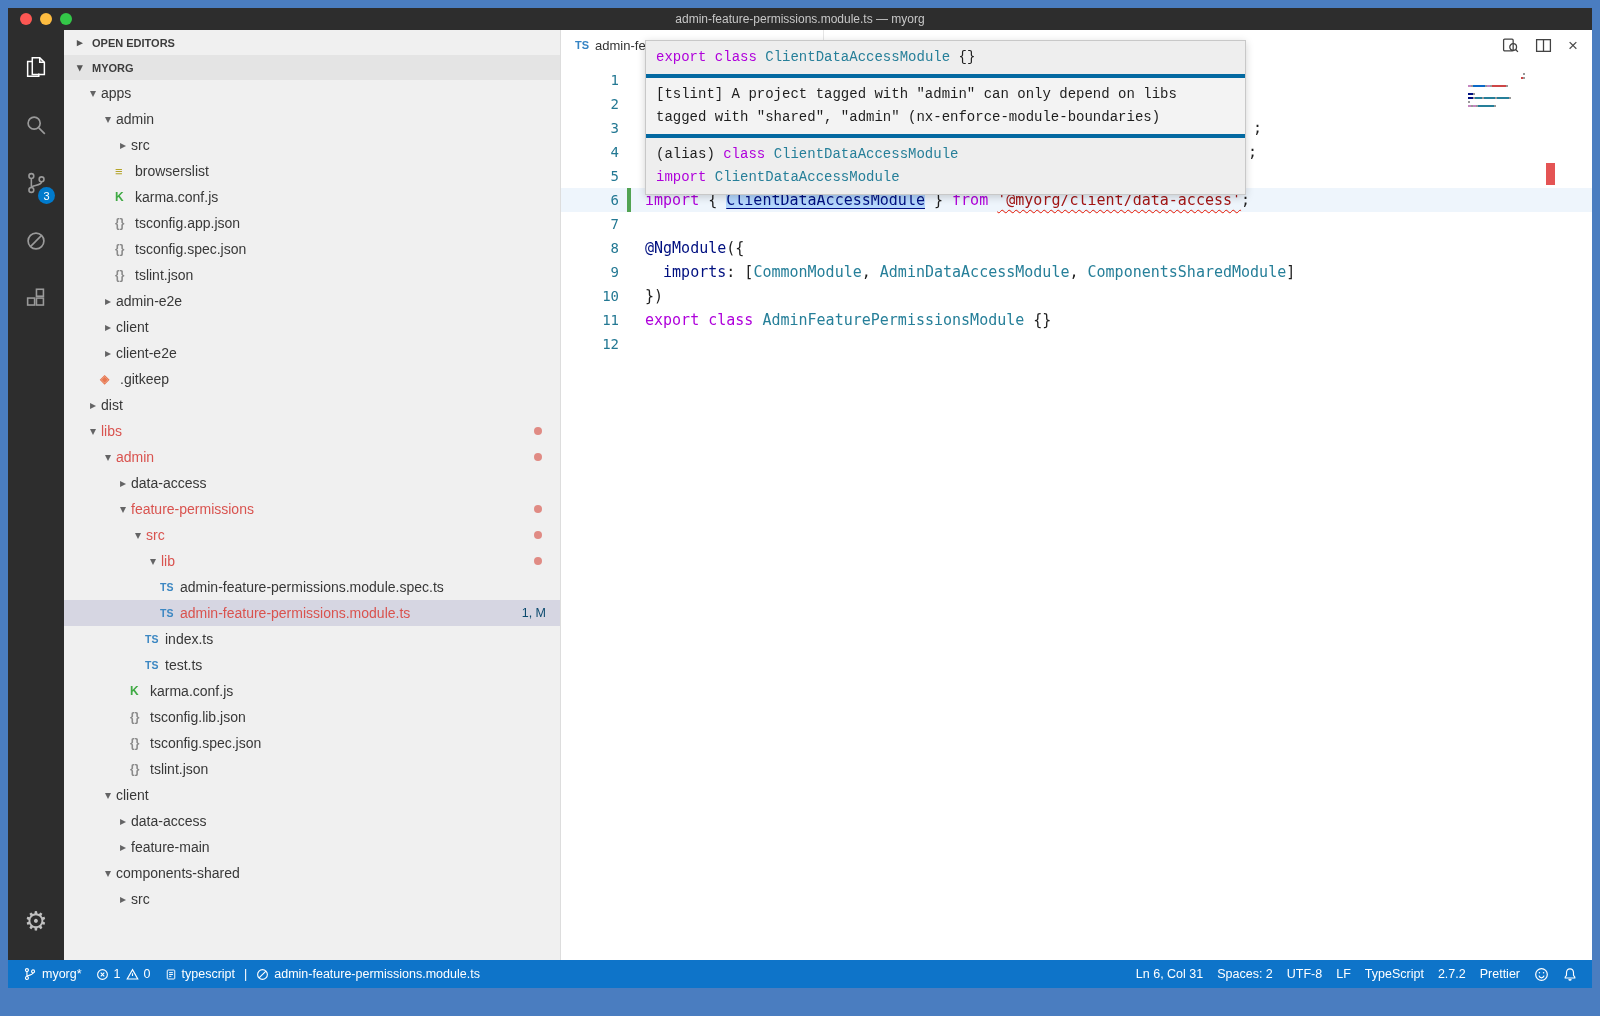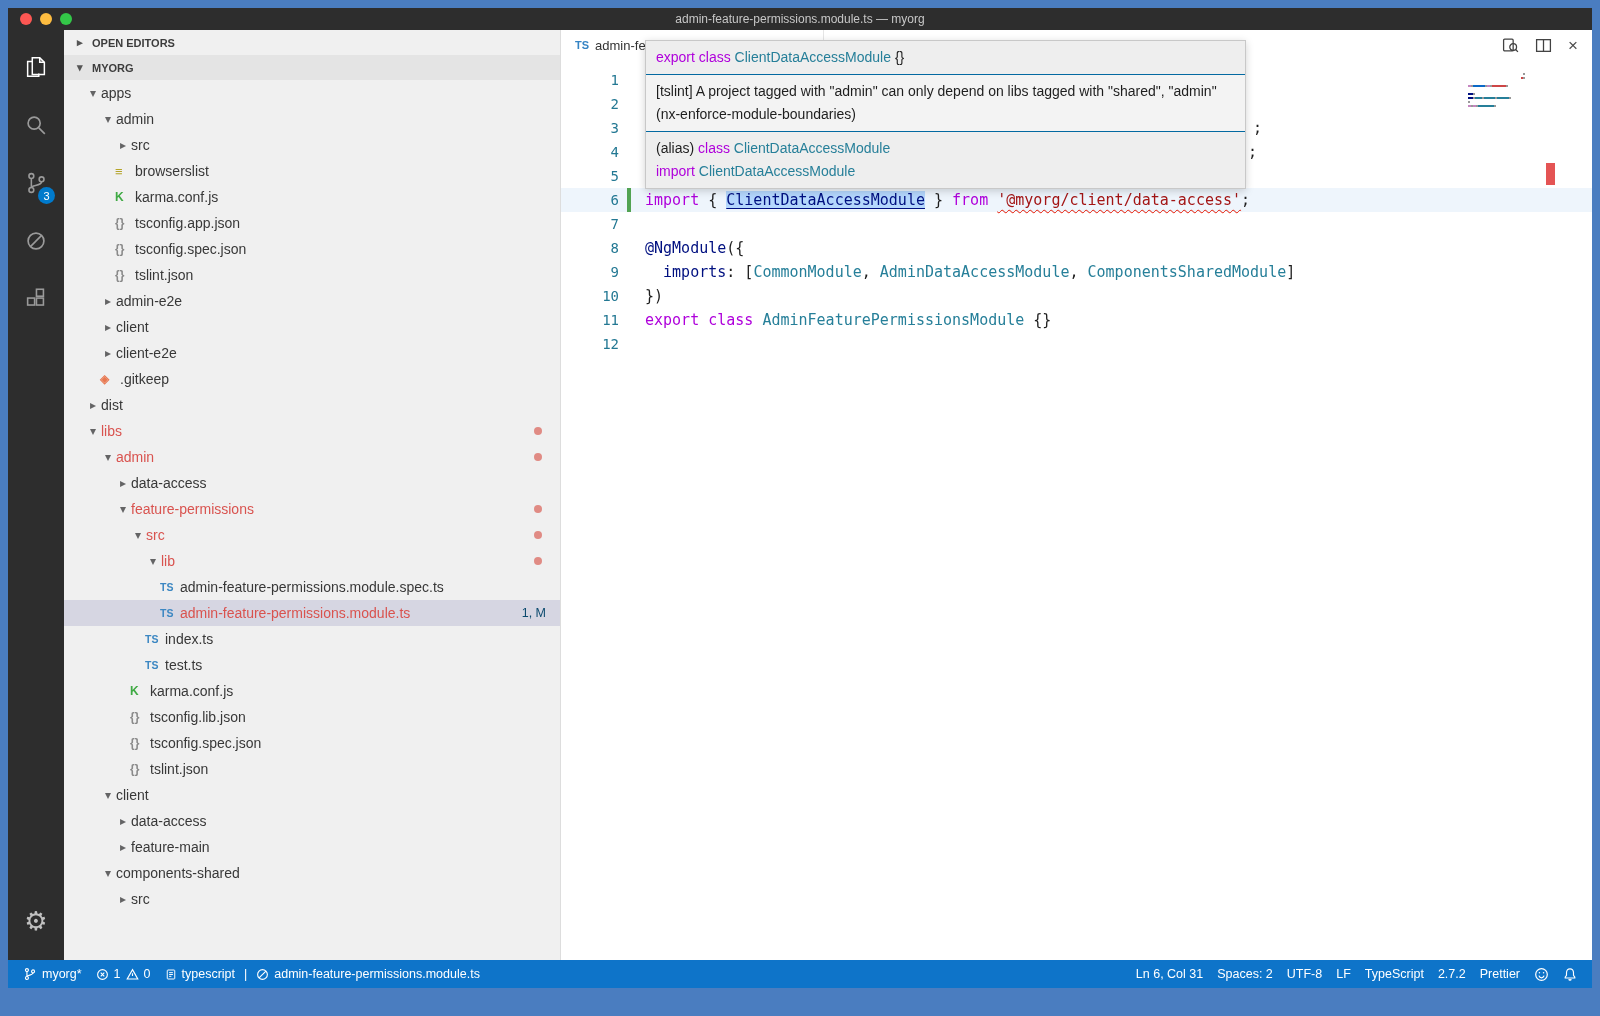--- a/index.html
+++ b/index.html
@@ -64,23 +64,23 @@
   .tk-sp { display:inline-block; }
   .tk-k { color:#af00db; }
   .tk-t { color:#267f99; }
   .tk-v { color:#001080; }
   .tk-s { color:#a31515; }
   .tk-d { color:#1e1e1e; }
   .tk-hl { color:#001080; background:#b4d7fd; text-decoration:underline; text-underline-offset:3px; }
   .tk-sq { color:#a31515; text-decoration:underline wavy #e51400 1px; text-underline-offset:4px; }
 
   
-  .hover { position:absolute; left:84px; top:10px; width:601px; z-index:40; background:#f3f3f3; border:1px solid #c8c8c8; box-shadow:0 2px 8px rgba(0,0,0,0.18); font-family:Liberation Sans, sans-serif; font-size:14px; line-height:23px; color:#1e1e1e; }
+  .hover { position:absolute; left:84px; top:10px; width:601px; z-index:40; background:#f3f3f3; border:1px solid #c8c8c8; box-shadow:0 2px 8px rgba(0,0,0,0.18); font-family:Liberation Mono, monospace; font-size:14px; line-height:23px; color:#1e1e1e; }
   .hover-sec { padding:5px 10px; }
-  .hover-sec + .hover-sec { border-top:1px solid #0369a1; }
+  .hover-sec + .hover-sec { border-top:4px solid #0369a1; }
   .hover-sec.codeblk { background:#eeeeee; }
   .hover-sec.msg { white-space:normal; }
 
   
   .minimap { position:absolute; top:5px; right:60px; width:64px; overflow:hidden; }
   .mm-row { height:2px; margin-bottom:2px; display:flex; }
   .mm-seg { height:2px; flex:none; }
   .ruler-mark { position:absolute; right:37px; top:103px; width:9px; height:22px; background:#e45454; }
 
   

